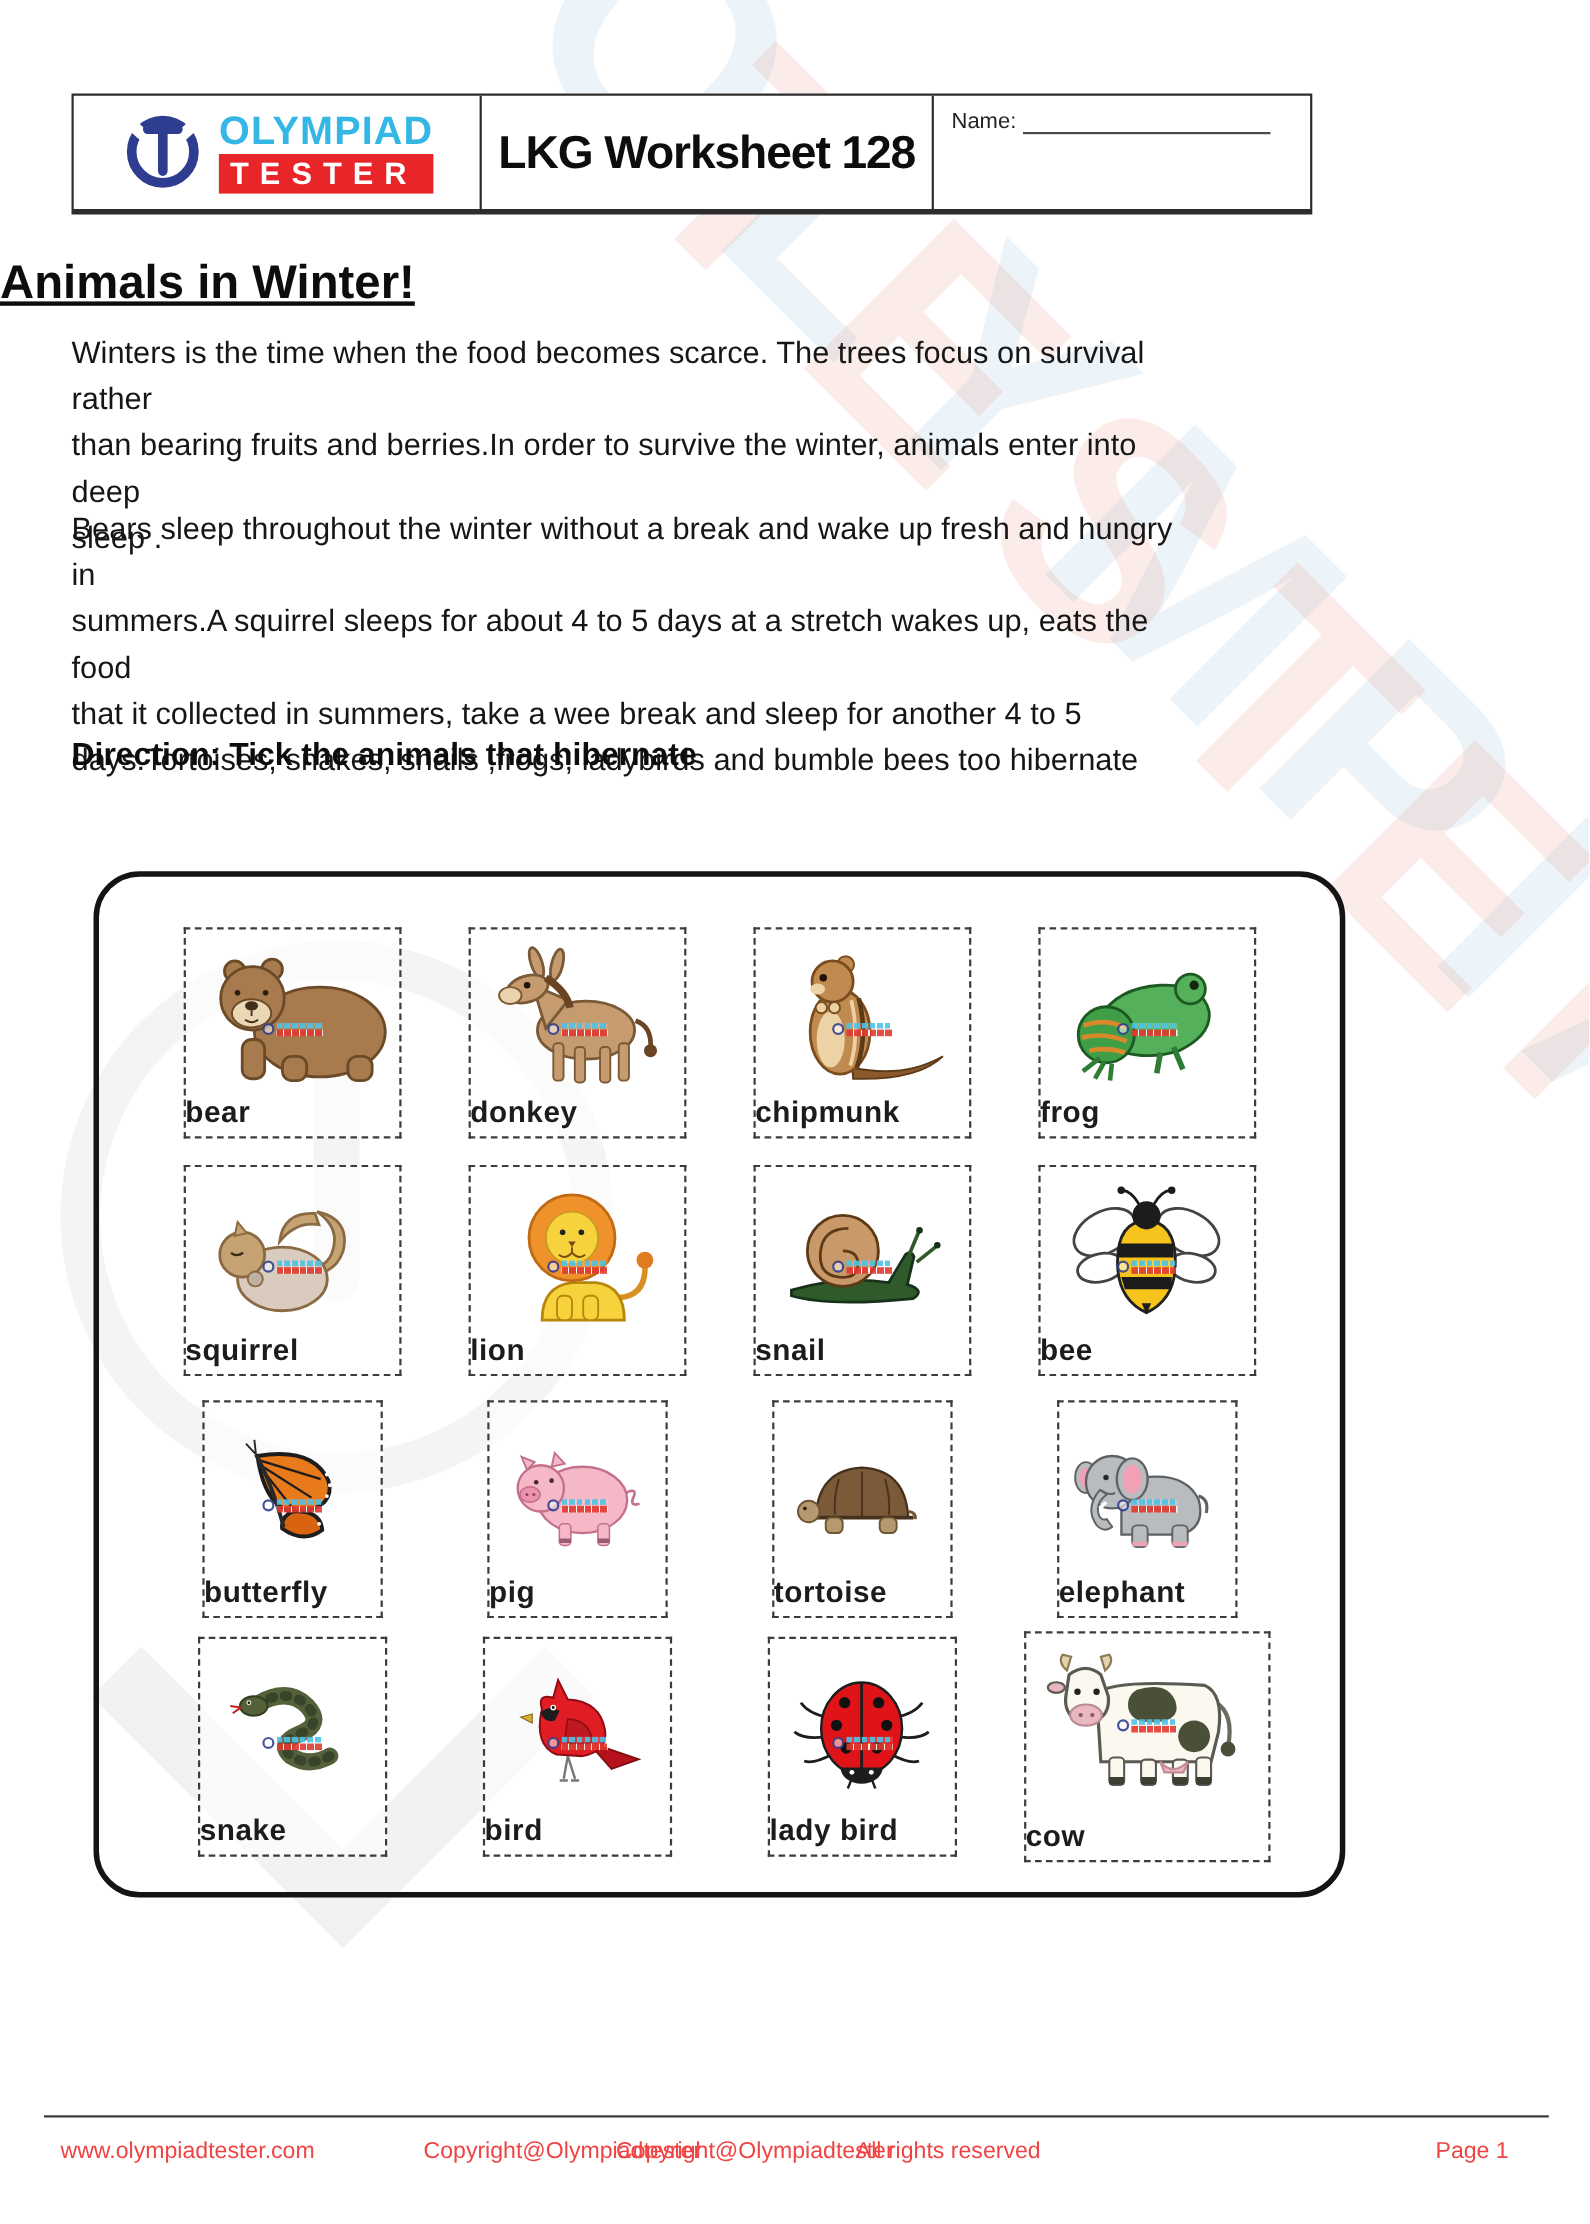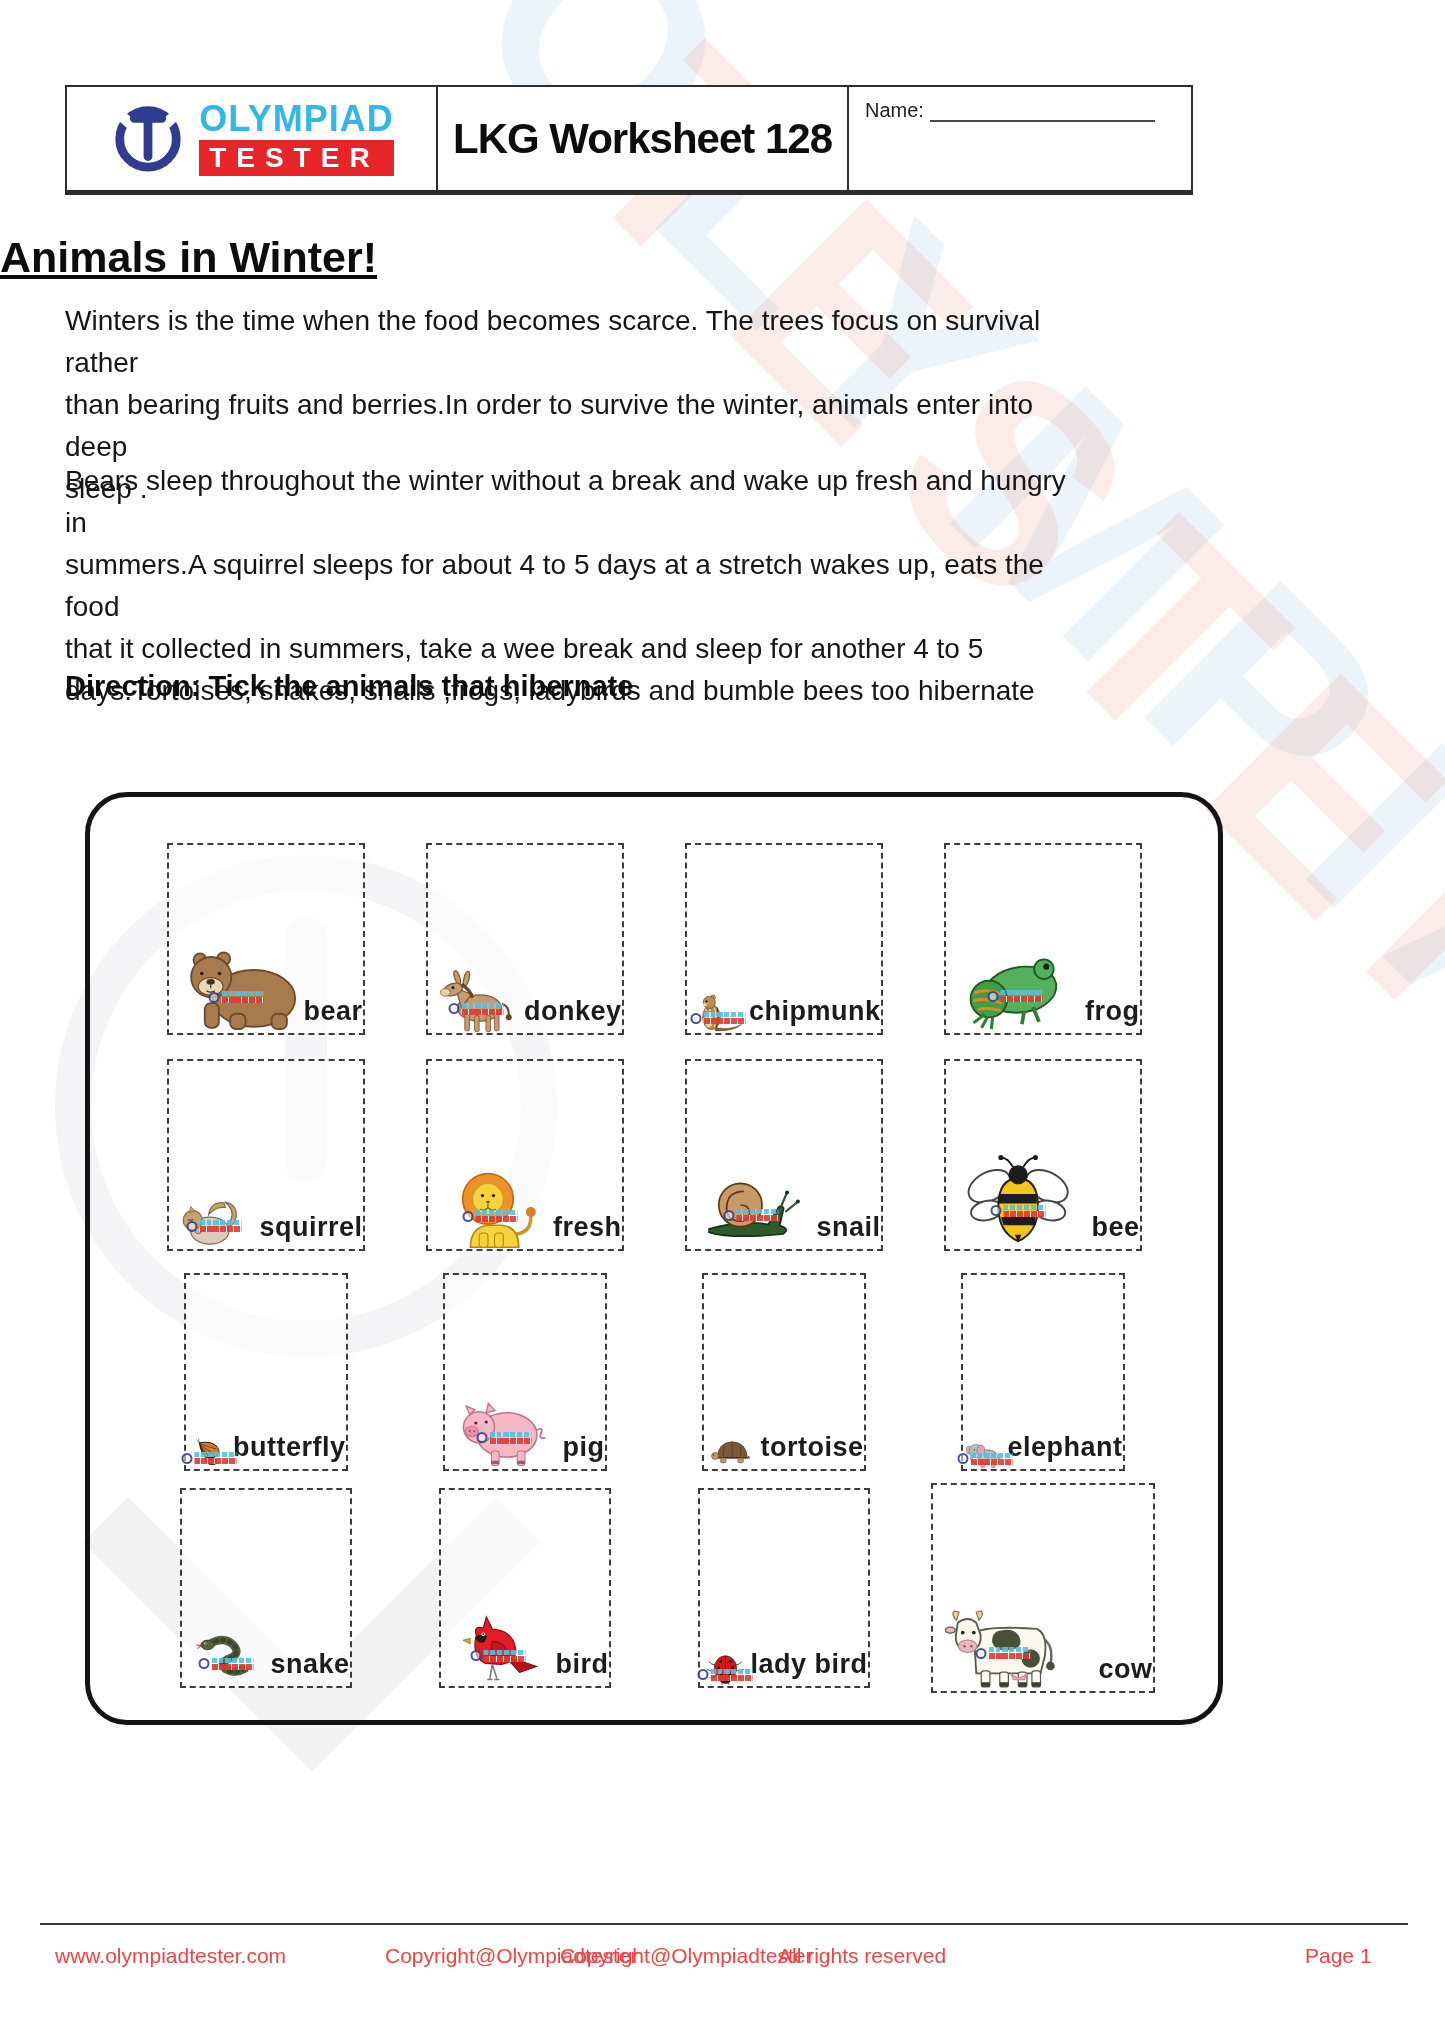--- a/index.html
+++ b/index.html
@@ -36,22 +36,22 @@
   .para{position:absolute;z-index:2;left:65px;width:1030px;font-size:28px;line-height:1.5;
         white-space:pre-line;color:#161616;}
   .para-1{top:300px;}
   .para-2{top:460px;}
   .direction{position:absolute;z-index:2;left:65px;top:670px;font-size:29px;font-weight:bold;color:#0d0d0d;text-align:right;}
   
   .grid-box{position:absolute;z-index:2;left:85px;top:792px;width:1138px;height:933px;
             border:5px solid #141414;border-radius:42px;box-sizing:border-box;}
   .grid-inner{position:absolute;inset:0;padding:34px 46px 24px;display:grid;
               grid-template-columns:repeat(4,1fr);grid-template-rows:repeat(4,1fr);place-items:center;}
-  .card{border:2px dashed #3c3c3c;background:rgba(255,255,255,.6);display:flex;flex-direction:row;
-        align-items:flex-end;justify-content:flex-end;position:relative;box-sizing:border-box;}
+  .card{border:2px dashed #3c3c3c;background:rgba(255,255,255,.6);display:flex;flex-direction:column;
+        align-items:flex-start;justify-content:flex-end;position:relative;box-sizing:border-box;}
   .size-a{width:198px;height:192px;}
   .size-b{width:164px;height:198px;}
   .size-c{width:172px;height:200px;}
   .size-d{width:224px;height:210px;gap:25px;}
   .art{position:relative;flex:1;width:100%;display:flex;align-items:center;justify-content:center;padding-top:6px;box-sizing:border-box;}
   .art svg{max-width:92%;max-height:100%;}
   .card-label{font-weight:bold;font-size:27px;color:#1c1c1c;margin-bottom:6px;letter-spacing:.5px;}
   
   .mini-wm{position:absolute;left:50%;top:56%;transform:translateX(-50%);display:flex;align-items:center;gap:2px;opacity:.9;}
   .mwc{width:11px;height:11px;border:2px solid #33418f;border-radius:50%;box-sizing:border-box;background:rgba(255,255,255,.6);}
@@ -256,21 +256,21 @@
             <path d="M100 68 v6 M100 74 q-8 8 -14 2 M100 74 q8 8 14 2" stroke="#7a4a12" stroke-width="2" fill="none"></path>
           </svg>
           <span class="mini-wm">
               <span class="mwc"></span>
               <span class="mwt">
                 <span class="mw-cyan"></span>
                 <span class="mw-red"></span>
               </span>
             </span>
         </div>
-        <div class="card-label">fresh</div>
+        <div class="card-label">lion</div>
       </div>
 
       <div class="card size-a">
         <div class="art">
           <svg viewBox="0 0 210 150">
             <path d="M30 114 Q85 98 134 106 L152 76 q6 -5 9 2 l-7 30 q20 6 6 15 Q70 132 30 120 Z" fill="#2f5b2b" stroke="#16301a" stroke-width="3"></path>
             <path d="M156 76 l10 -24 M164 84 l20 -16" stroke="#2f5b2b" stroke-width="4" fill="none"></path>
             <circle cx="167" cy="50" r="3.5" fill="#16301a"></circle>
               <circle cx="186" cy="66" r="3.5" fill="#16301a"></circle>
             <circle cx="85" cy="72" r="38" fill="#c9996a" stroke="#5d3a16" stroke-width="3"></circle>

